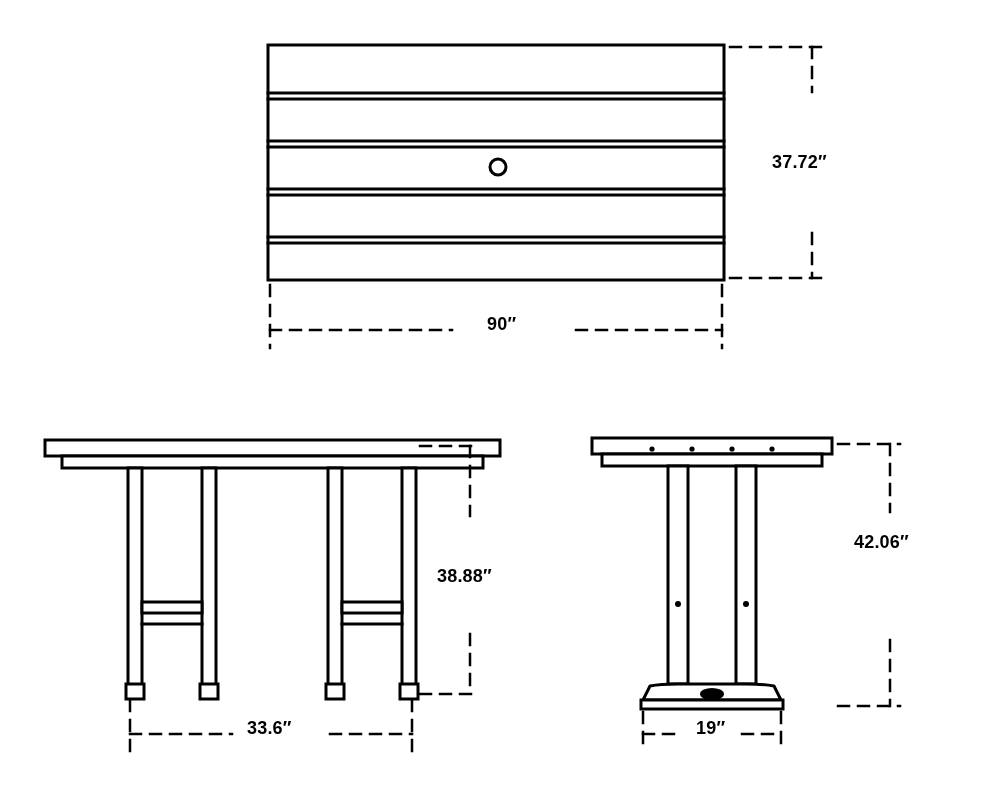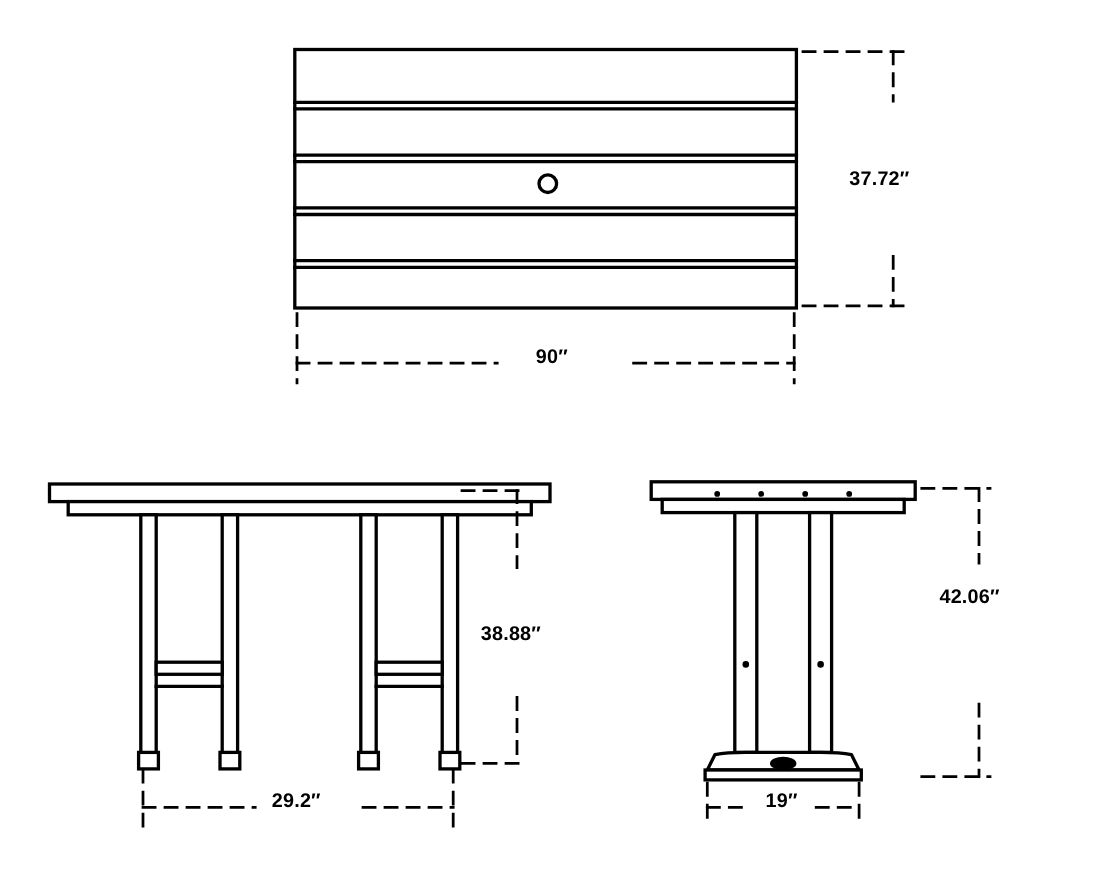--- a/index.html
+++ b/index.html
@@ -156,17 +156,17 @@
         <line x1="643" y1="734" x2="682" y2="734"></line>
         <line x1="742" y1="734" x2="781" y2="734"></line>
       </g>
 
     </g>
   </svg>
 
   <span class="dim-label dim-top-width">90″</span>
   <span class="dim-label dim-top-depth">37.72″</span>
   <span class="dim-label dim-front-height">38.88″</span>
-  <span class="dim-label dim-front-width">29.2″</span>
+  <span class="dim-label dim-front-width">33.6″</span>
   <span class="dim-label dim-side-height">42.06″</span>
   <span class="dim-label dim-side-width">19″</span>
 
 </div>
 
 </body></html>

